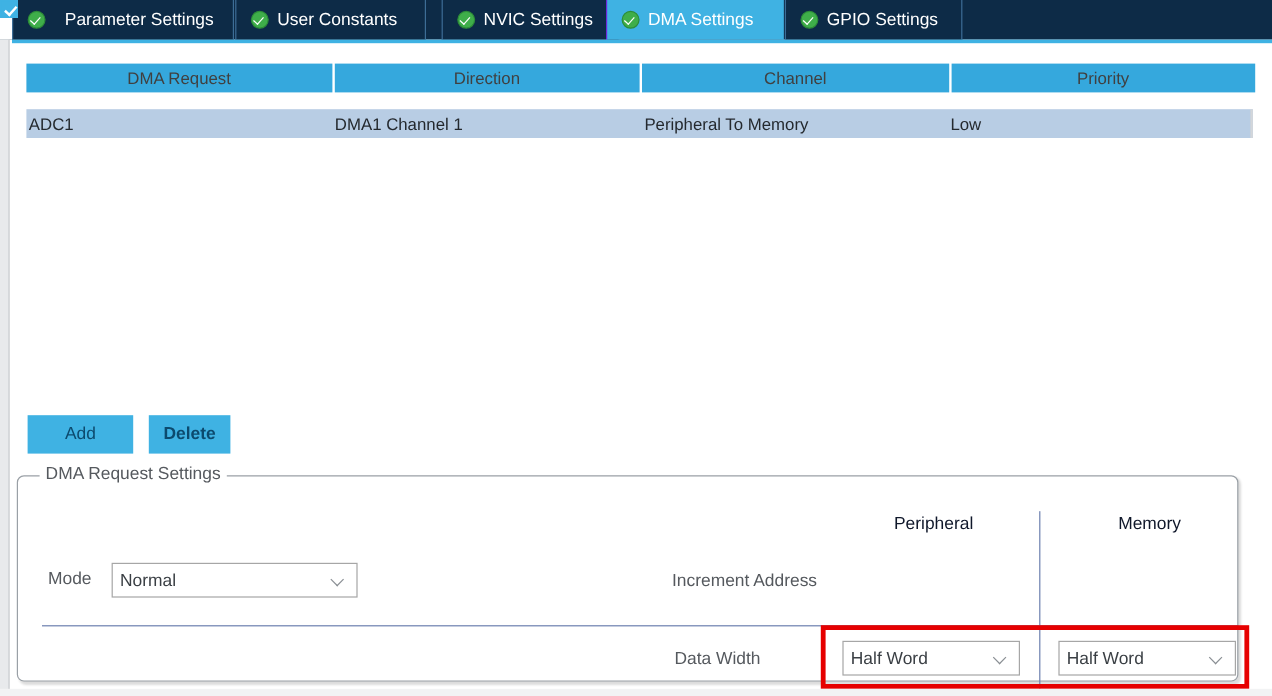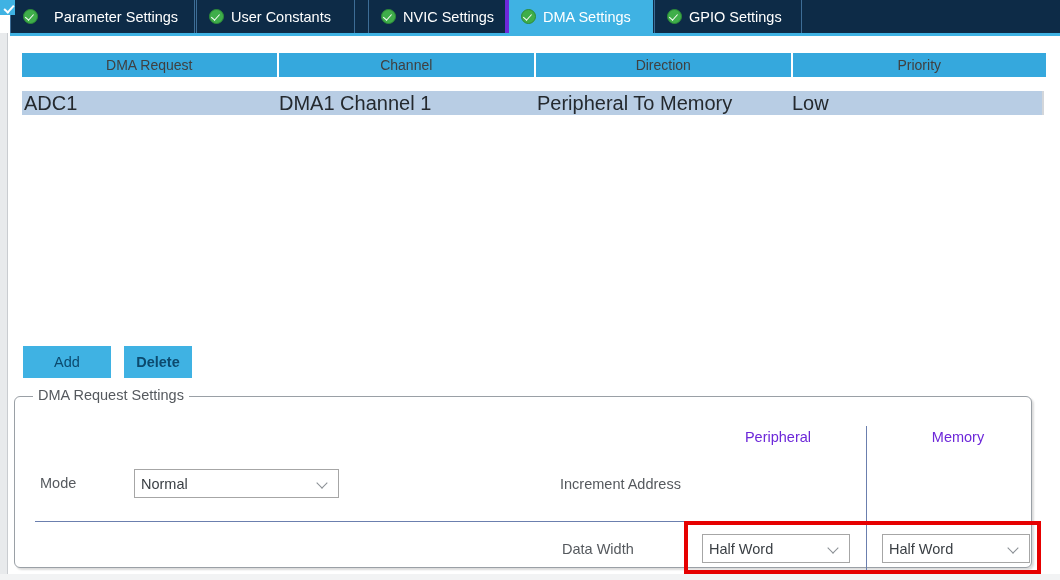--- a/index.html
+++ b/index.html
@@ -42,21 +42,21 @@
     background: #0d2b47;
     color: #ffffff;
     font-size: 14.5px;
     white-space: nowrap;
     border-left: 1px solid #3d6d96;
     border-right: 1px solid #3d6d96;
   }
   .tab.selected {
     background: #3fb2e3;
     color: #ffffff;
-    border-left: 4px solid #6d28d9;
+    border-left: 1px solid #6d28d9;
     border-right: 1px solid #3fb2e3;
   }
   .tab-icon {
     width: 13px; height: 13px;
     border-radius: 50%;
     background: #3fae4a;
     border: 1px solid #2d8c38;
     display: inline-block;
     position: relative;
     flex: none;
@@ -114,21 +114,21 @@
     display: flex;
     height: 24px;
     margin-top: 14px;
     background: #b8cde4;
     width: 1022px;
     border-right: 2px solid #d3d6da;
     box-sizing: border-box;
   }
   .td {
     color: #24292e;
-    font-size: 20px;
+    font-size: 14px;
     display: flex;
     align-items: center;
     padding-left: 2px;
     box-sizing: border-box;
   }
   .td.c0 { width: 255px; }
   .td.c1 { width: 258px; }
   .td.c2 { width: 255px; }
   .td.c3 { width: 252px; }
 
@@ -167,21 +167,21 @@
     background: #ffffff;
     padding: 0 5px;
     color: #55595e;
     font-size: 14.5px;
     white-space: nowrap;
   }
 
   .col-head {
     position: absolute;
     font-size: 14.5px;
-    color: #6d28d9;
+    color: #0f172a;
     text-align: center;
   }
   .col-head.peripheral { left: 713px; top: 429px; width: 130px; }
   .col-head.memory     { left: 893px; top: 429px; width: 130px; }
 
   .vdivider {
     position: absolute;
     left: 866px; top: 426px;
     width: 1px; height: 154px;
     background: #6b7fae;
@@ -223,21 +223,21 @@
   }
   .select .chev::before {
     content: "";
     position: absolute;
     left: 0; top: 0;
     width: 7px; height: 7px;
     border: solid #8a8f94;
     border-width: 0 1.4px 1.4px 0;
     transform: rotate(45deg);
   }
-  .sel-mode      { left: 93px;  top: 469px; width: 205px; height: 29px; margin-left: 41px; }
+  .sel-mode      { left: 93px;  top: 469px; width: 205px; height: 29px; }
   .sel-periph-dw { left: 702px; top: 534px; width: 148px; height: 29px; }
   .sel-mem-dw    { left: 882px; top: 534px; width: 148px; height: 29px; }
 
   
   .checkbox {
     position: absolute;
     width: 15px; height: 15px;
     box-sizing: border-box;
     cursor: pointer;
   }
@@ -306,22 +306,22 @@
     <span class="tab-icon"></span>
     <span>GPIO Settings</span>
   </div>
 </div>
 <div class="tabbar-underline"></div>
 <div class="left-rail"></div>
 
 <div class="table-wrap">
   <div class="thead">
     <div class="th c0">DMA Request</div>
+    <div class="th c2">Direction</div>
     <div class="th c1">Channel</div>
-    <div class="th c2">Direction</div>
     <div class="th c3">Priority</div>
   </div>
 
   <div class="trow">
     <div class="td c0">ADC1</div>
     <div class="td c1">DMA1 Channel 1</div>
     <div class="td c2">Peripheral To Memory</div>
     <div class="td c3">Low</div>
   </div>
 </div>

